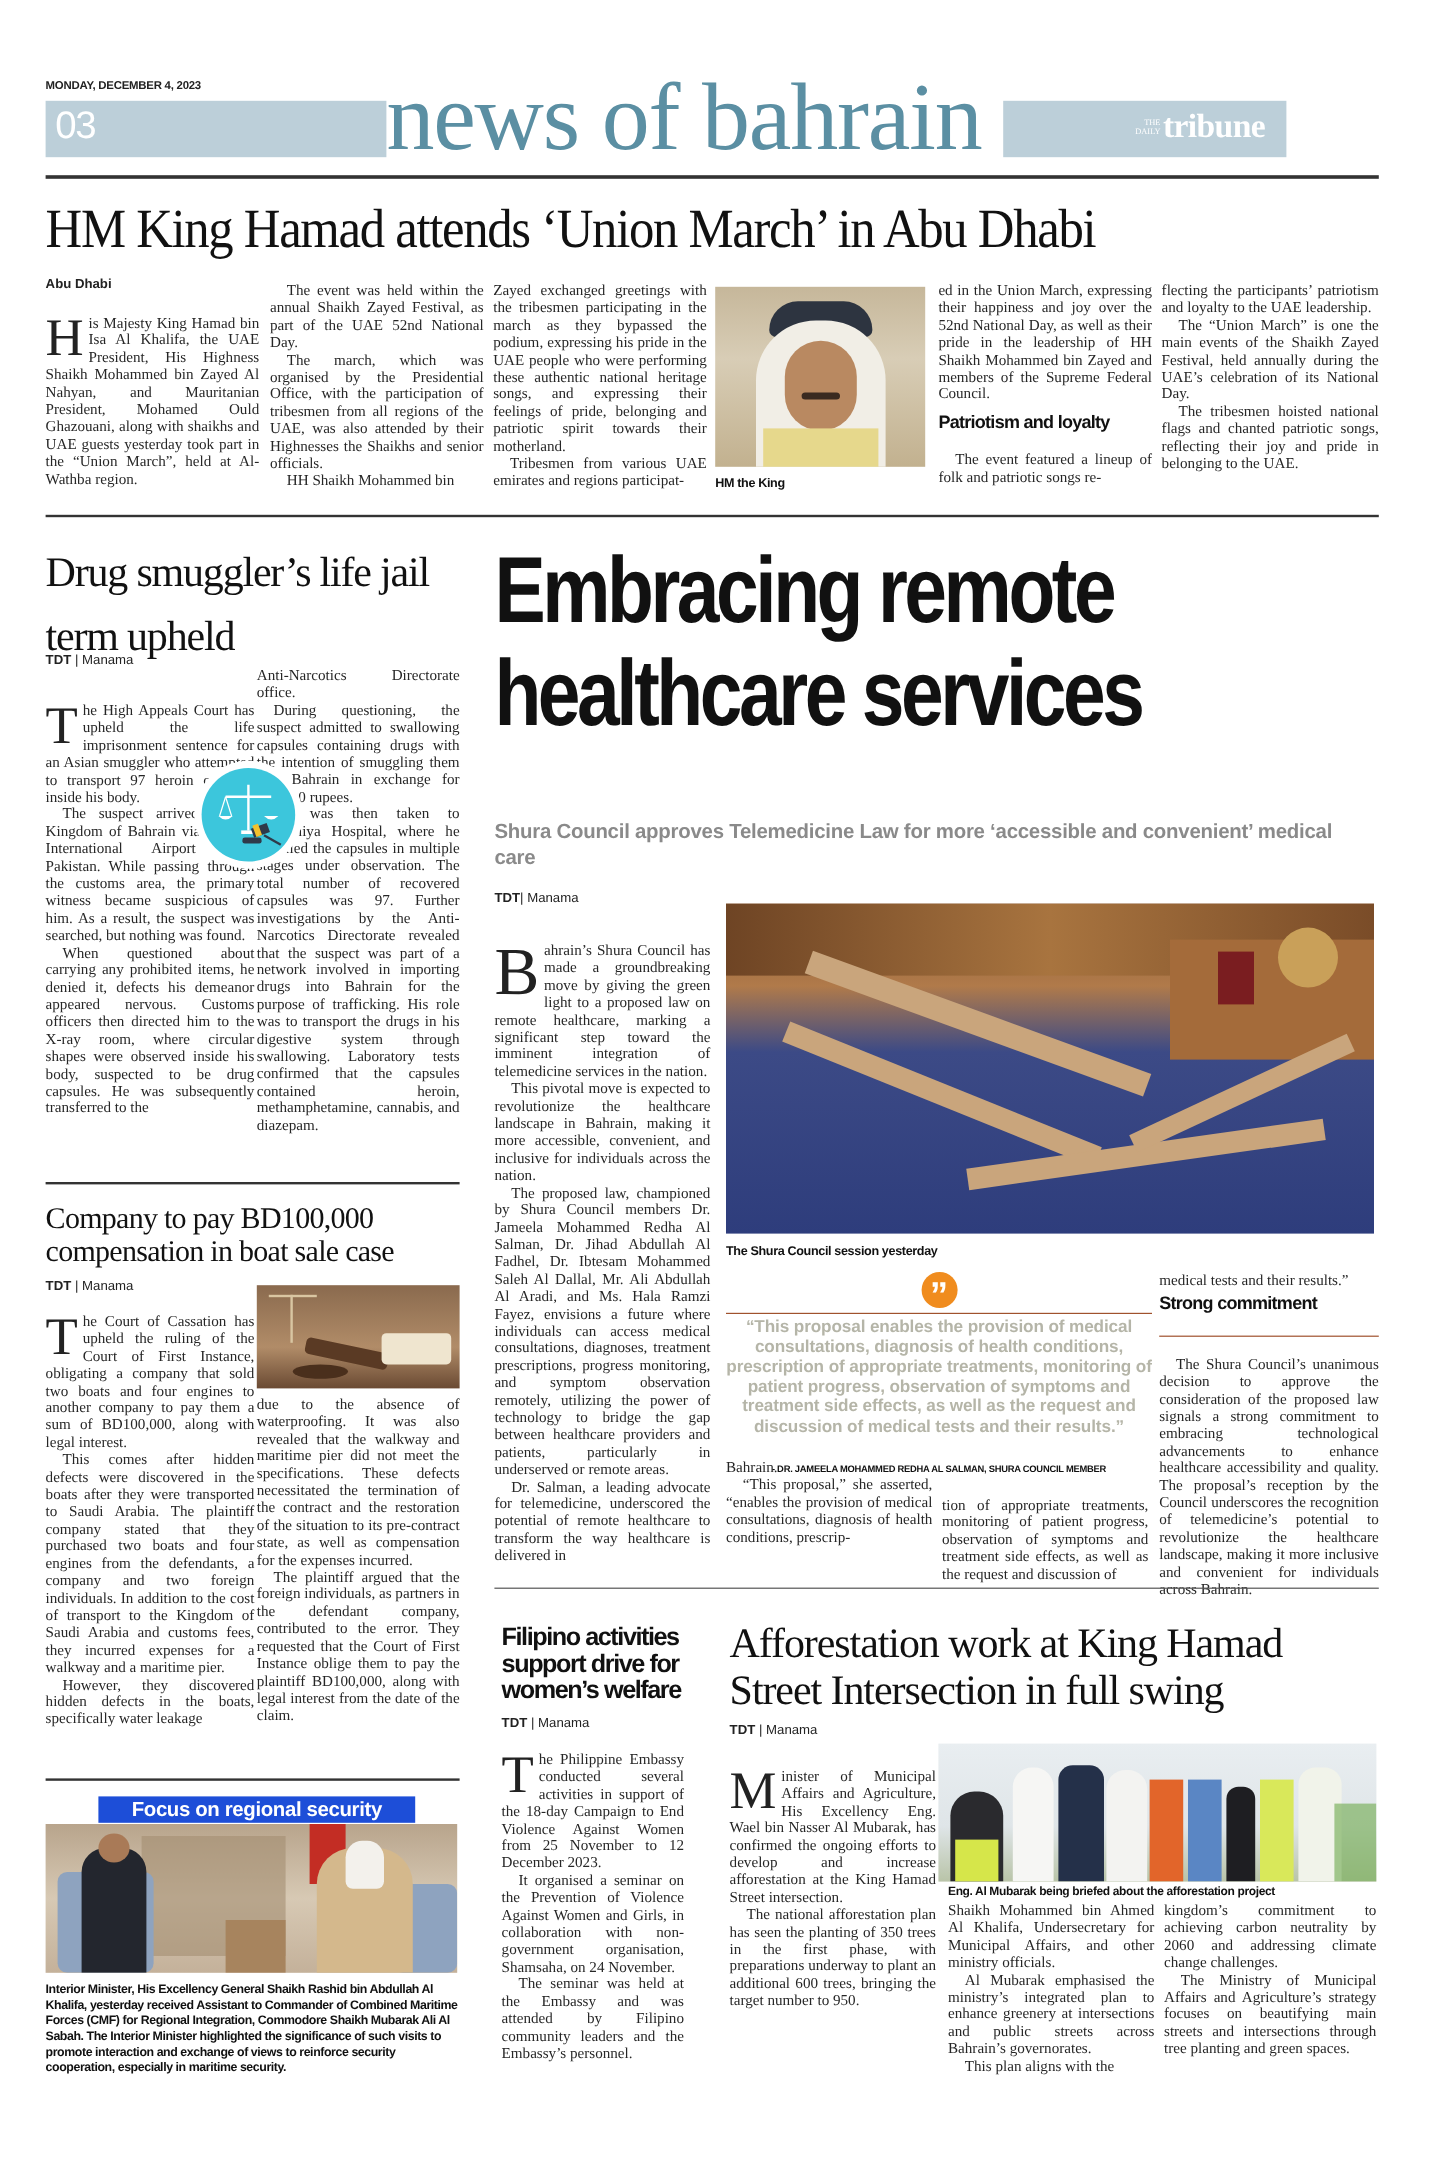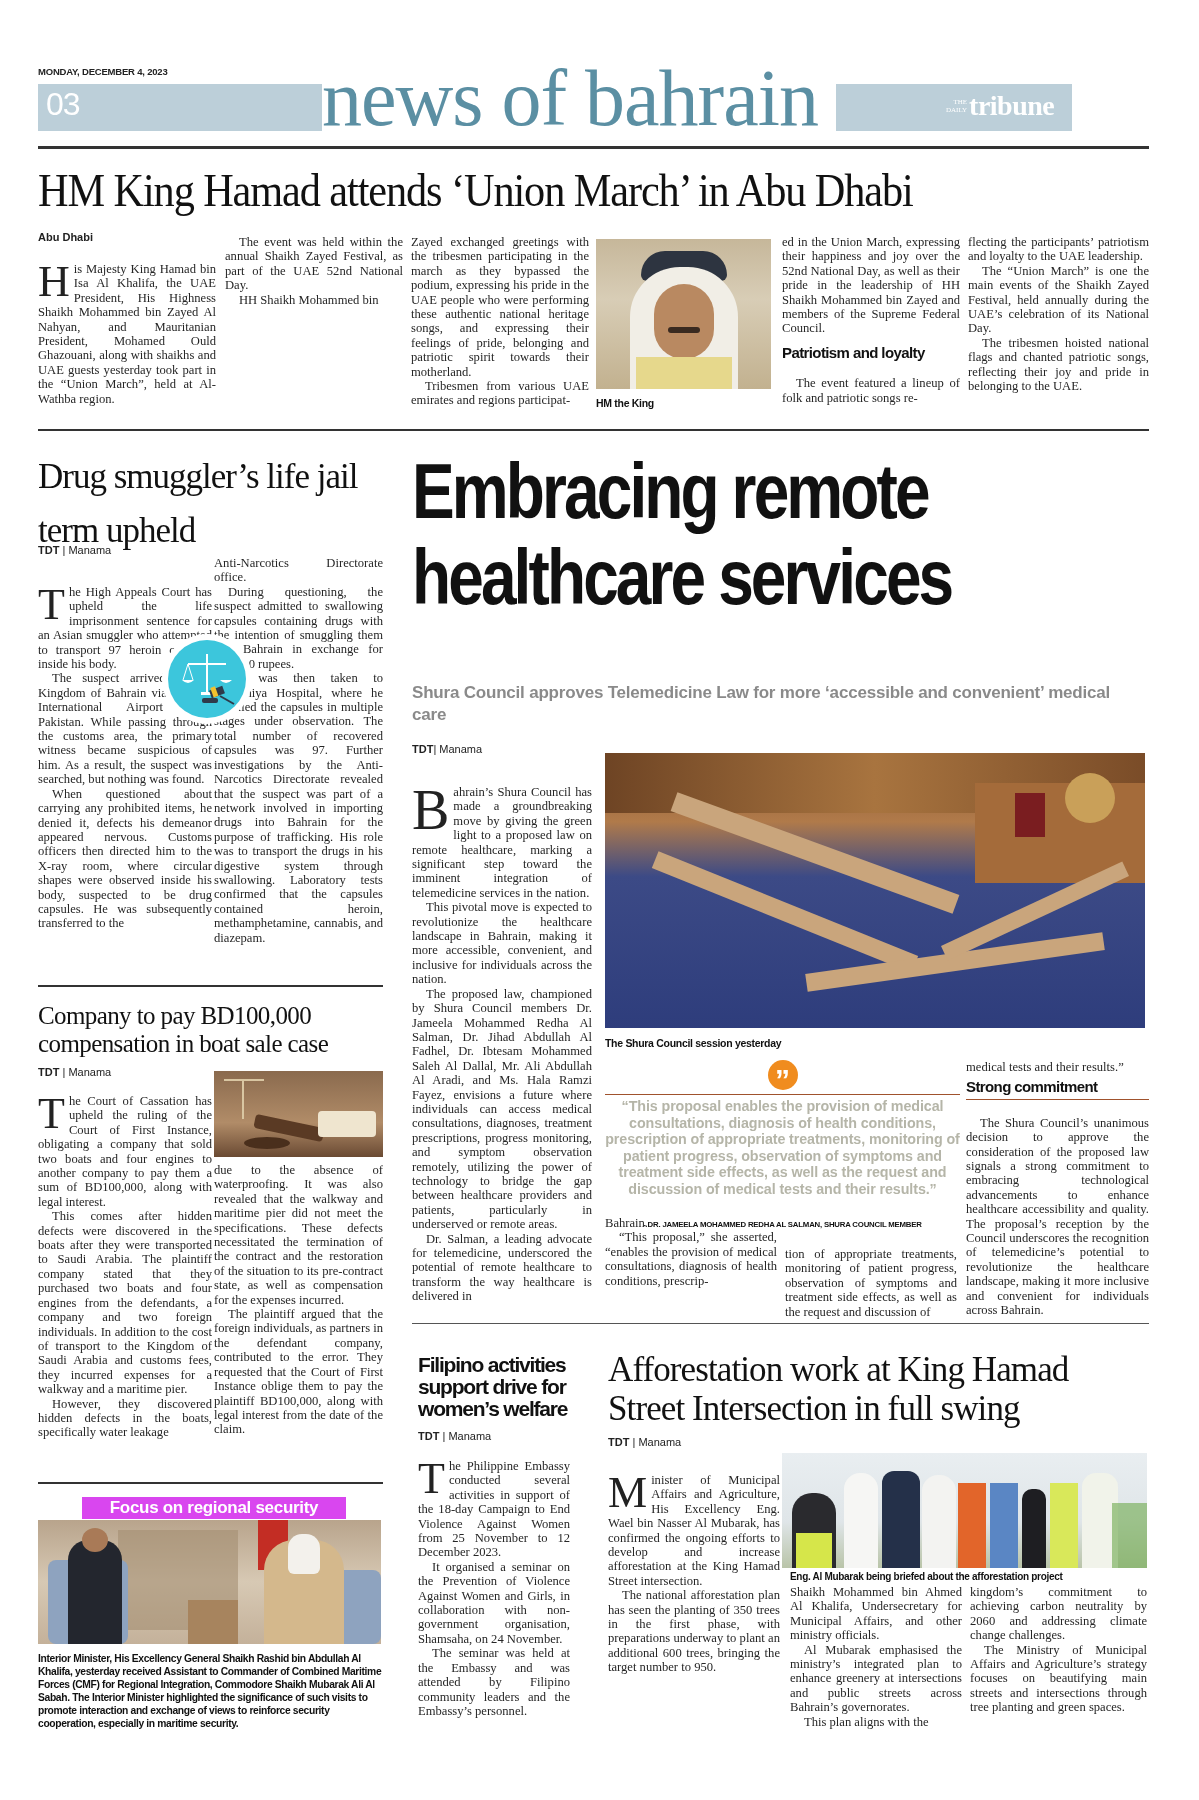--- a/index.html
+++ b/index.html
@@ -38,20 +38,21 @@
 <div class="hrule" style="left:38px;top:146px;width:1111px;height:3px"></div>
 
 <h1 class="abs serif" style="left:38px;top:164px;font-size:46px;line-height:54px;font-weight:normal;color:#111;letter-spacing:-1.2px;transform:scaleX(0.92);transform-origin:left;white-space:nowrap">HM King Hamad attends ‘Union March’ in Abu Dhabi</h1>
 <div class="abs sans" style="left:38px;top:231px;font-size:11px;font-weight:bold;color:#222">Abu Dhabi</div>
 
 <div class="abs body-text" style="left:38px;top:262px;width:178px">
   <p class="noindent"><span class="dropcap">H</span><span>is Majesty King Hamad bin Isa Al Khalifa, the UAE President, His Highness Shaikh Mohammed bin Zayed Al Nahyan, and Mauritanian President, Mohamed Ould Ghazouani, along with shaikhs and UAE guests yesterday took part in the “Union March”, held at Al-Wathba region.</span></p>
 </div>
 <div class="abs body-text" style="left:225px;top:235px;width:178px">
   <p>The event was held within the annual Shaikh Zayed Festival, as part of the UAE 52nd National Day.</p>
+  <p>The march, which was organised by the Presidential Office, with the participation of tribesmen from all regions of the UAE, was also attended by their Highnesses the Shaikhs and senior officials.</p>
   <p>HH Shaikh Mohammed bin</p>
 </div>
 <div class="abs body-text" style="left:411px;top:235px;width:178px">
   <p class="noindent">Zayed exchanged greetings with the tribesmen participating in the march as they bypassed the podium, expressing his pride in the UAE people who were performing these authentic national heritage songs, and expressing their feelings of pride, belonging and patriotic spirit towards their motherland.</p>
   <p>Tribesmen from various UAE emirates and regions participat-</p>
 </div>
 <div class="photo" style="left:596px;top:239px;width:175px;height:150px;background:linear-gradient(180deg,#c6b79a 0%,#d8cdb6 40%,#c2b18f 100%)">
   <div style="position:absolute;left:45px;top:12px;width:86px;height:30px;border-radius:40px 40px 10px 10px;background:#2d3440"></div>
   <div style="position:absolute;left:34px;top:28px;width:108px;height:130px;border-radius:50px 50px 0 0;background:#f1eee6"></div>
   <div style="position:absolute;left:58px;top:45px;width:60px;height:75px;border-radius:30px;background:#b98961"></div>
@@ -114,21 +115,21 @@
   <div style="position:absolute;left:40px;top:50px;width:70px;height:14px;border-radius:4px;background:#5a3a24;transform:rotate(12deg)"></div>
   <div style="position:absolute;left:30px;top:66px;width:46px;height:12px;border-radius:50%;background:#4a2f1c"></div>
   <div style="position:absolute;left:104px;top:40px;width:58px;height:26px;border-radius:4px;background:#efe5cf"></div>
 </div>
 <div class="abs body-text" style="left:214px;top:1163px;width:169px">
   <p class="noindent">due to the absence of waterproofing. It was also revealed that the walkway and maritime pier did not meet the specifications. These defects necessitated the termination of the contract and the restoration of the situation to its pre-contract state, as well as compensation for the expenses incurred.</p>
   <p>The plaintiff argued that the foreign individuals, as partners in the defendant company, contributed to the error. They requested that the Court of First Instance oblige them to pay the plaintiff BD100,000, along with legal interest from the date of the claim.</p>
 </div>
 <div class="thin" style="left:38px;top:1482px;width:345px;height:2px;background:#333"></div>
 
-<div class="abs sans" style="left:82px;top:1497px;width:264px;height:22px;background:#d946ef;color:#fff;font-size:17px;font-weight:bold;text-align:center;line-height:22px;letter-spacing:-0.3px">Focus on regional security</div>
+<div class="abs sans" style="left:82px;top:1497px;width:264px;height:22px;background:#1d4ed8;color:#fff;font-size:17px;font-weight:bold;text-align:center;line-height:22px;letter-spacing:-0.3px">Focus on regional security</div>
 <div class="photo" style="left:38px;top:1520px;width:343px;height:124px;background:linear-gradient(180deg,#b8a48c 0%,#d7c9b4 50%,#c4b19a 100%)">
   <div style="position:absolute;left:80px;top:10px;width:120px;height:100px;background:#a38d72;opacity:0.6"></div>
   <div style="position:absolute;left:10px;top:40px;width:80px;height:84px;border-radius:8px;background:#8ea3bf"></div>
   <div style="position:absolute;left:30px;top:20px;width:54px;height:104px;border-radius:20px 20px 0 0;background:#23262e"></div>
   <div style="position:absolute;left:44px;top:8px;width:26px;height:24px;border-radius:50%;background:#a97a57"></div>
   <div style="position:absolute;left:150px;top:80px;width:50px;height:44px;background:#a7845e"></div>
   <div style="position:absolute;left:220px;top:0px;width:30px;height:50px;background:#c32d24"></div>
   <div style="position:absolute;left:290px;top:50px;width:53px;height:74px;border-radius:8px;background:#8ea3bf"></div>
   <div style="position:absolute;left:226px;top:20px;width:80px;height:104px;border-radius:30px 30px 0 0;background:#d4b88c"></div>
   <div style="position:absolute;left:250px;top:14px;width:32px;height:40px;border-radius:14px 14px 6px 6px;background:#f3f1ec"></div>
@@ -168,21 +169,21 @@
 </div>
 <div class="abs body-text" style="left:605px;top:1216px;width:172px">
   <p class="noindent">Bahrain.</p>
   <p>“This proposal,” she asserted, “enables the provision of medical consultations, diagnosis of health conditions, prescrip-</p>
 </div>
 <div class="abs body-text" style="left:785px;top:1247px;width:172px">
   <p class="noindent">tion of appropriate treatments, monitoring of patient progress, observation of symptoms and treatment side effects, as well as the request and discussion of</p>
 </div>
 <div class="abs body-text" style="left:966px;top:1060px;width:183px">
   <p class="noindent">medical tests and their results.”</p>
-  <div class="subhead" style="margin:6px 0 0;padding-bottom:4px;border-bottom:1px solid #a0522d">Strong commitment</div>
+  <div class="subhead" style="margin:6px 0 0;padding-bottom:18px;border-bottom:1px solid #a0522d">Strong commitment</div>
   <p style="margin-top:16px">The Shura Council’s unanimous decision to approve the consideration of the proposed law signals a strong commitment to embracing technological advancements to enhance healthcare accessibility and quality. The proposal’s reception by the Council underscores the recognition of telemedicine’s potential to revolutionize the healthcare landscape, making it more inclusive and convenient for individuals across Bahrain.</p>
 </div>
 <div class="thin" style="left:412px;top:1323px;width:737px;height:1px;background:#555"></div>
 
 <h3 class="abs cond" style="left:418px;top:1354px;width:170px;font-size:21px;line-height:22px;font-weight:bold;color:#111;letter-spacing:-1.2px">Filipino activities support drive for women’s welfare</h3>
 <div class="abs byline" style="left:418px;top:1430px"><b>TDT</b> | <span>Manama</span></div>
 <div class="abs body-text" style="left:418px;top:1459px;width:152px">
   <p class="noindent"><span class="dropcap">T</span><span>he Philippine Embassy conducted several activities in support of the 18-day Campaign to End Violence Against Women from 25 November to 12 December 2023.</span></p>
   <p>It organised a seminar on the Prevention of Violence Against Women and Girls, in collaboration with non-government organisation, Shamsaha, on 24 November.</p>
   <p>The seminar was held at the Embassy and was attended by Filipino community leaders and the Embassy’s personnel.</p>

